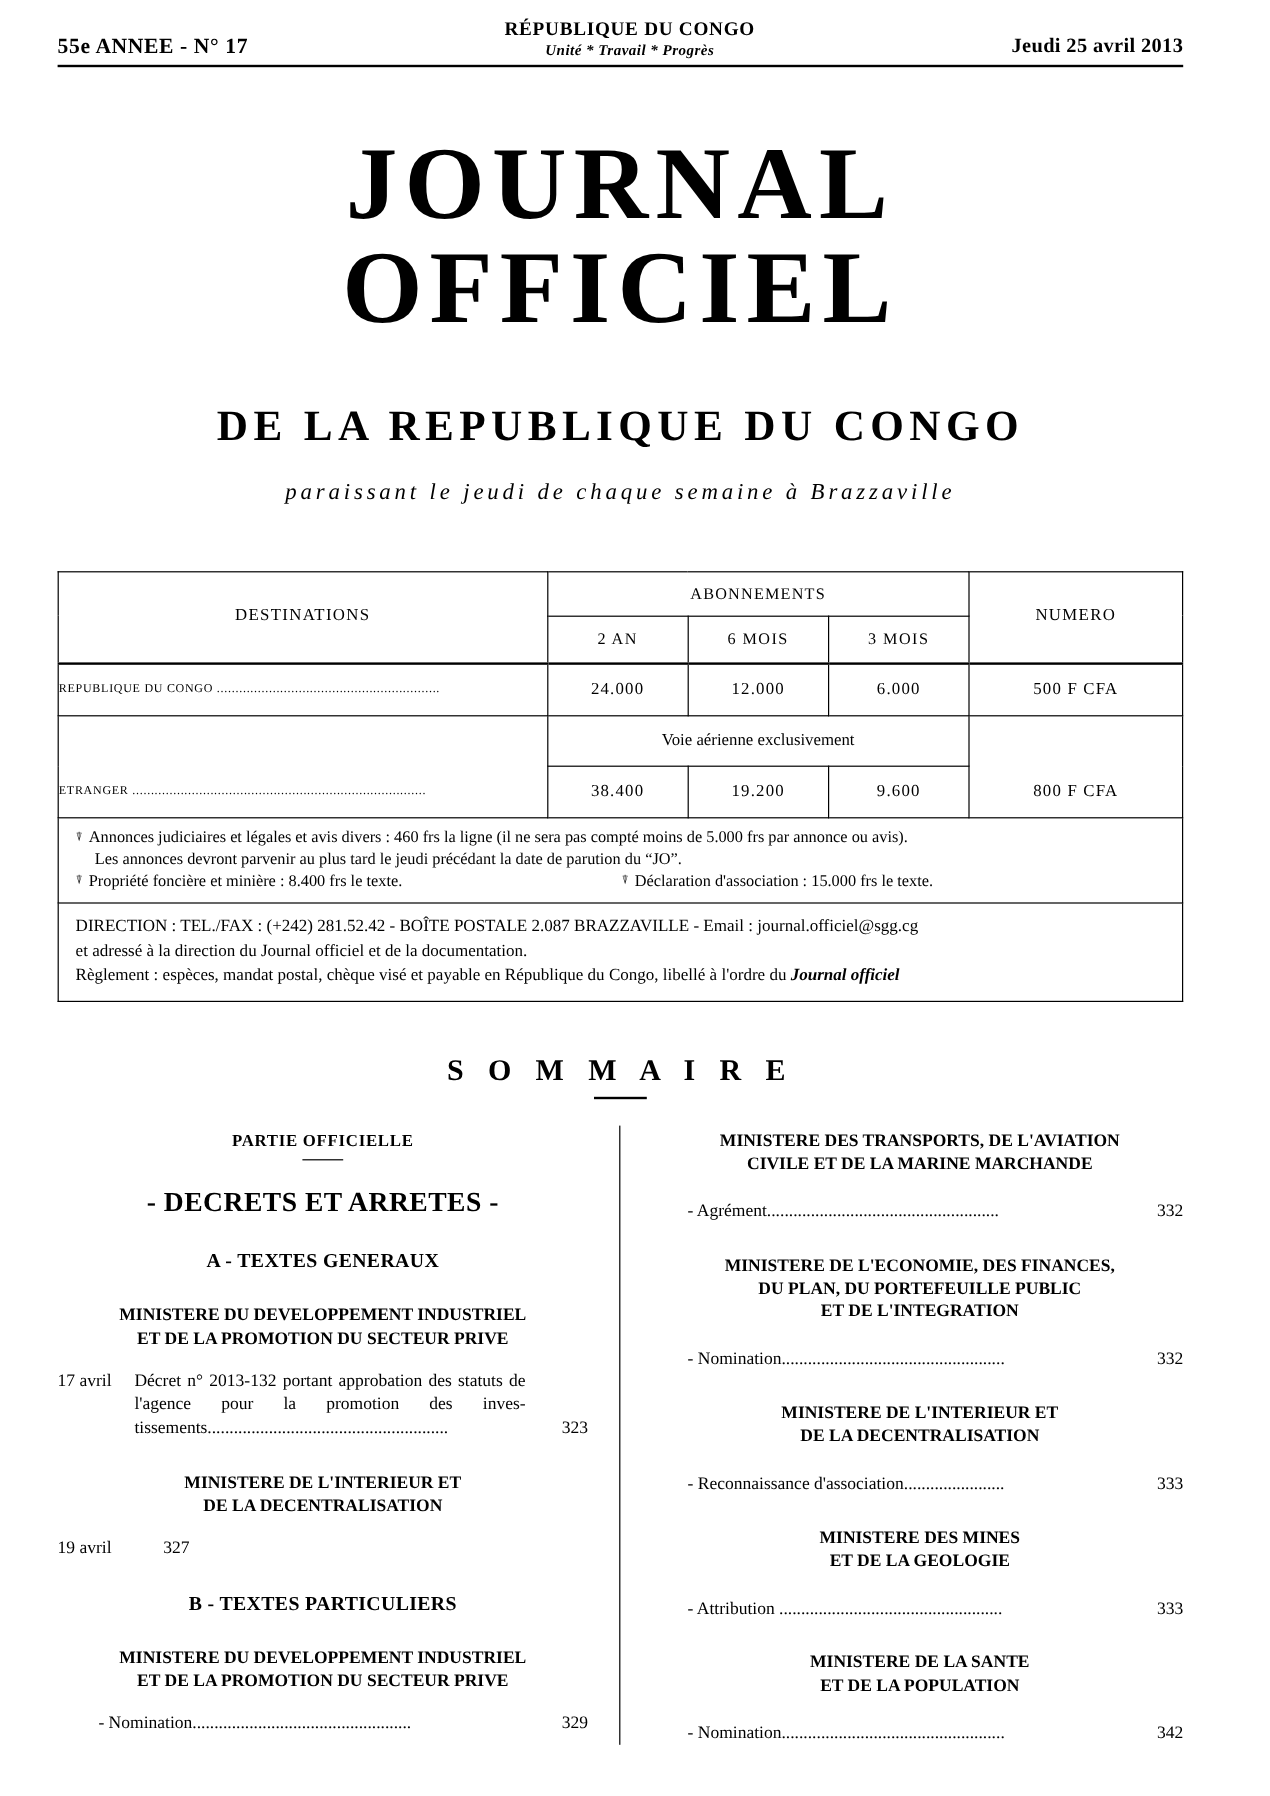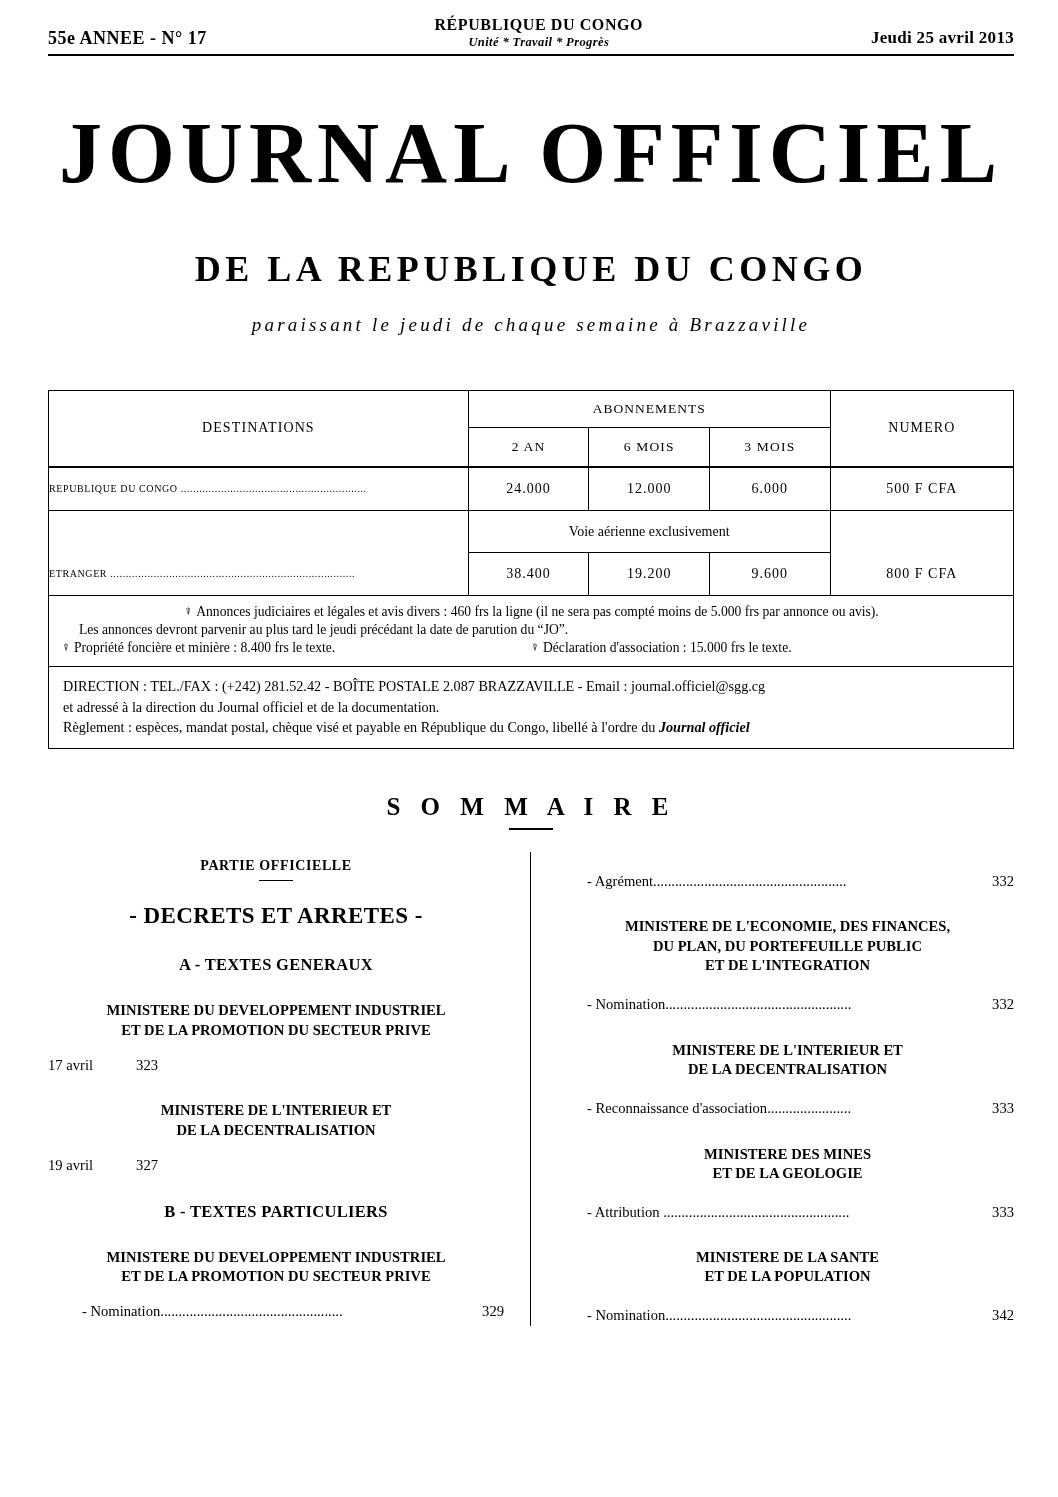--- a/index.html
+++ b/index.html
@@ -12,21 +12,21 @@
     height: 1497px;
     font-family: "Liberation Serif", serif;
     color: #000000;
     overflow: hidden;
   }
   .page {
     position: relative;
     width: 1058px;
     height: 1497px;
     box-sizing: border-box;
-    padding: 18px 44px 0 48px;
+    padding: 18px 72px 0 48px;
   }
 
   
   .topbar {
     display: flex;
     align-items: flex-start;
     justify-content: space-between;
     border-bottom: 2.5px solid #000;
     padding-bottom: 4px;
   }
@@ -160,21 +160,20 @@
   .notice-box {
     border: 1.3px solid #000;
     border-top: none;
     padding: 7px 12px 9px 14px;
     font-size: 13.6px;
     line-height: 1.34;
   }
   .notice-box .line {
     display: block;
     text-indent: 0;
-    text-align: center;
   }
   .notice-box .ind {
     display: block;
     padding-left: 16px;
   }
   .sq {
     font-size: 10px;
     vertical-align: 1px;
     margin-right: 5px;
   }
@@ -393,20 +392,21 @@
       <div class="part-rule"></div>
 
       <div class="sec-title">- DECRETS ET ARRETES -</div>
       <div class="sub-title">A - TEXTES GENERAUX</div>
 
       <div class="ministry" style="white-space:pre-line;">MINISTERE DU DEVELOPPEMENT INDUSTRIEL
 ET DE LA PROMOTION DU SECTEUR PRIVE</div>
 
       <div class="entry">
         <div class="edate">17 avril</div>
+        <div class="etext">Décret n° 2013-132 portant approbation des statuts de l'agence pour la promotion des inves-tissements.......................................................</div>
         <div class="epage">323</div>
       </div>
 
       <div class="ministry" style="white-space:pre-line;">MINISTERE DE L'INTERIEUR ET
 DE LA DECENTRALISATION</div>
 
       <div class="entry">
         <div class="edate">19 avril</div>
         <div class="epage">327</div>
       </div>
@@ -416,20 +416,22 @@
       <div class="ministry" style="white-space:pre-line;">MINISTERE DU DEVELOPPEMENT INDUSTRIEL
 ET DE LA PROMOTION DU SECTEUR PRIVE</div>
 
       <div class="entry nodate">
         <div class="etext">- Nomination..................................................</div>
         <div class="epage">329</div>
       </div>
     </div>
 
     <div class="col right">
+      <div class="ministry tight" style="margin-top:4px;white-space:pre-line;">MINISTERE DES TRANSPORTS, DE L'AVIATION
+CIVILE ET DE LA MARINE MARCHANDE</div>
       <div class="rentry">
         <div class="rtext">- Agrément.....................................................</div>
         <div class="rpage">332</div>
       </div>
 
       <div class="ministry" style="white-space:pre-line;">MINISTERE DE L'ECONOMIE, DES FINANCES,
 DU PLAN, DU PORTEFEUILLE PUBLIC
 ET DE L'INTEGRATION</div>
       <div class="rentry">
         <div class="rtext">- Nomination...................................................</div>

